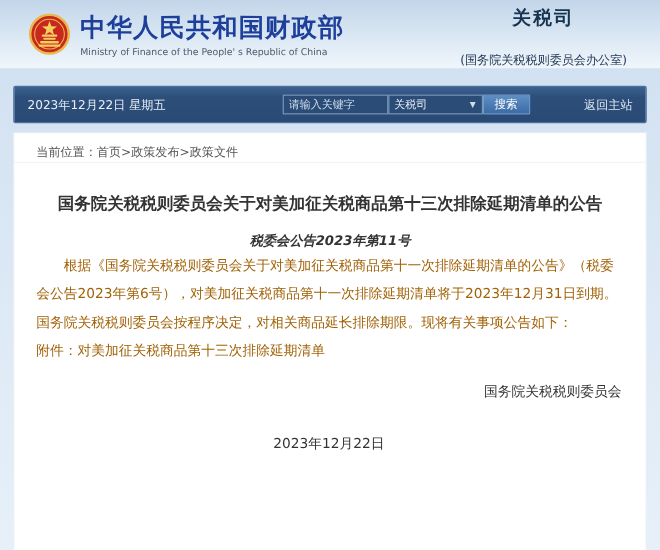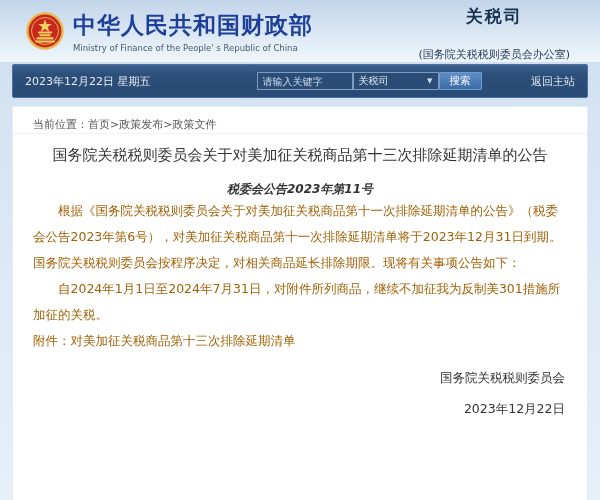--- a/index.html
+++ b/index.html
@@ -22,21 +22,21 @@
     font-size:23px; font-weight:bold; color:#1d3f9a; letter-spacing:1px;
   }
   .brand-text .en {
     font-size:8.5px; color:#4c5a6b; margin-top:2px;
   }
   .dept { text-align:center; margin-top:4px; }
   .dept .dept-cn { font-size:17px; color:#16324f; font-weight:600; letter-spacing:2px; }
   .dept .dept-sub { font-size:11px; color:#1c3350; margin-top:19px; }
   
   .navbar {
-    margin:2px 12px 0 12px; height:28px;
+    margin:16px 12px 0 12px; height:28px;
     background:linear-gradient(180deg,#3c6190 0%,#2c4e79 30%,#284a74 100%);
     border:1px solid #4d729e; border-radius:2px;
     display:flex; align-items:center; padding:16px 12px;
     color:#e8eef6; font-size:11px;
   }
   .nav-date { white-space:nowrap; }
   .nav-search { display:flex; align-items:center; margin-left:106px; gap:0; }
   .search-input {
     width:96px; height:18px; background:#2b4c76; border:1px solid #7e9cc0;
     color:#dce6f2; font-size:10px; padding:0 5px; outline:none;
@@ -61,29 +61,29 @@
     margin:8px 12px 0 12px; background:#fff; min-height:486px;
     border:1px solid #e4ebf3;
   }
   .breadcrumb {
     padding:10px 20px 1px 20px; font-size:11px; color:#555;
     border-bottom:1px solid #eef3f8;
   }
   .breadcrumb a { color:#555; text-decoration:none; cursor:pointer; }
   .article { padding:0 20px; }
   .art-title {
-    margin-top:10px; text-align:center; font-size:15px; font-weight:normal;
+    margin-top:26px; text-align:center; font-size:15px; font-weight:bold;
     color:#333; line-height:22px;
   }
   .doc-no { margin-top:15px; text-align:center; font-size:12px; font-weight:600; color:#333;font-style:italic; }
   .para { font-size:12.5px; line-height:26px; color:#a16207; }
   .indent { text-indent:2em; }
   .sig-block { text-align:right; padding-right:2px; }
   .sig-name { margin-top:16px; font-size:12.5px; }
-  .sig-date { margin-top:14px; font-size:12.5px; }
+  .sig-date { margin-top:30px; font-size:12.5px;text-align:center; }
 </style>
 </head>
 <body>
 
 <div class="header">
   <div class="brand">
     <svg class="emblem" viewBox="0 0 40 40">
       <circle cx="20" cy="20" r="18.5" fill="#c8281d"></circle>
       <circle cx="20" cy="20" r="18.5" fill="none" stroke="#e9b94d" stroke-width="2.4"></circle>
       <circle cx="20" cy="20" r="14.2" fill="none" stroke="#e9b94d" stroke-width="1"></circle>
@@ -120,21 +120,20 @@
 <div class="content">
   <div class="breadcrumb">
     <span>当前位置：</span><a>首页&gt;政策发布&gt;政策文件</a>
   </div>
 
   <div class="article">
     <div class="art-title">国务院关税税则委员会关于对美加征关税商品第十三次排除延期清单的公告</div>
     <div class="doc-no">税委会公告2023年第11号</div>
 
     <p class="para indent">根据《国务院关税税则委员会关于对美加征关税商品第十一次排除延期清单的公告》（税委会公告2023年第6号），对美加征关税商品第十一次排除延期清单将于2023年12月31日到期。国务院关税税则委员会按程序决定，对相关商品延长排除期限。现将有关事项公告如下：</p>
-    <p class="para indent">自2024年1月1日至2024年7月31日，对附件所列商品，继续不加征我为反制美301措施所加征的关税。</p>
     <p class="para">附件：对美加征关税商品第十三次排除延期清单</p>
 
     <div class="sig-block">
       <div class="sig-name">国务院关税税则委员会</div>
       <div class="sig-date">2023年12月22日</div>
     </div>
 
   </div>
 </div>
 

